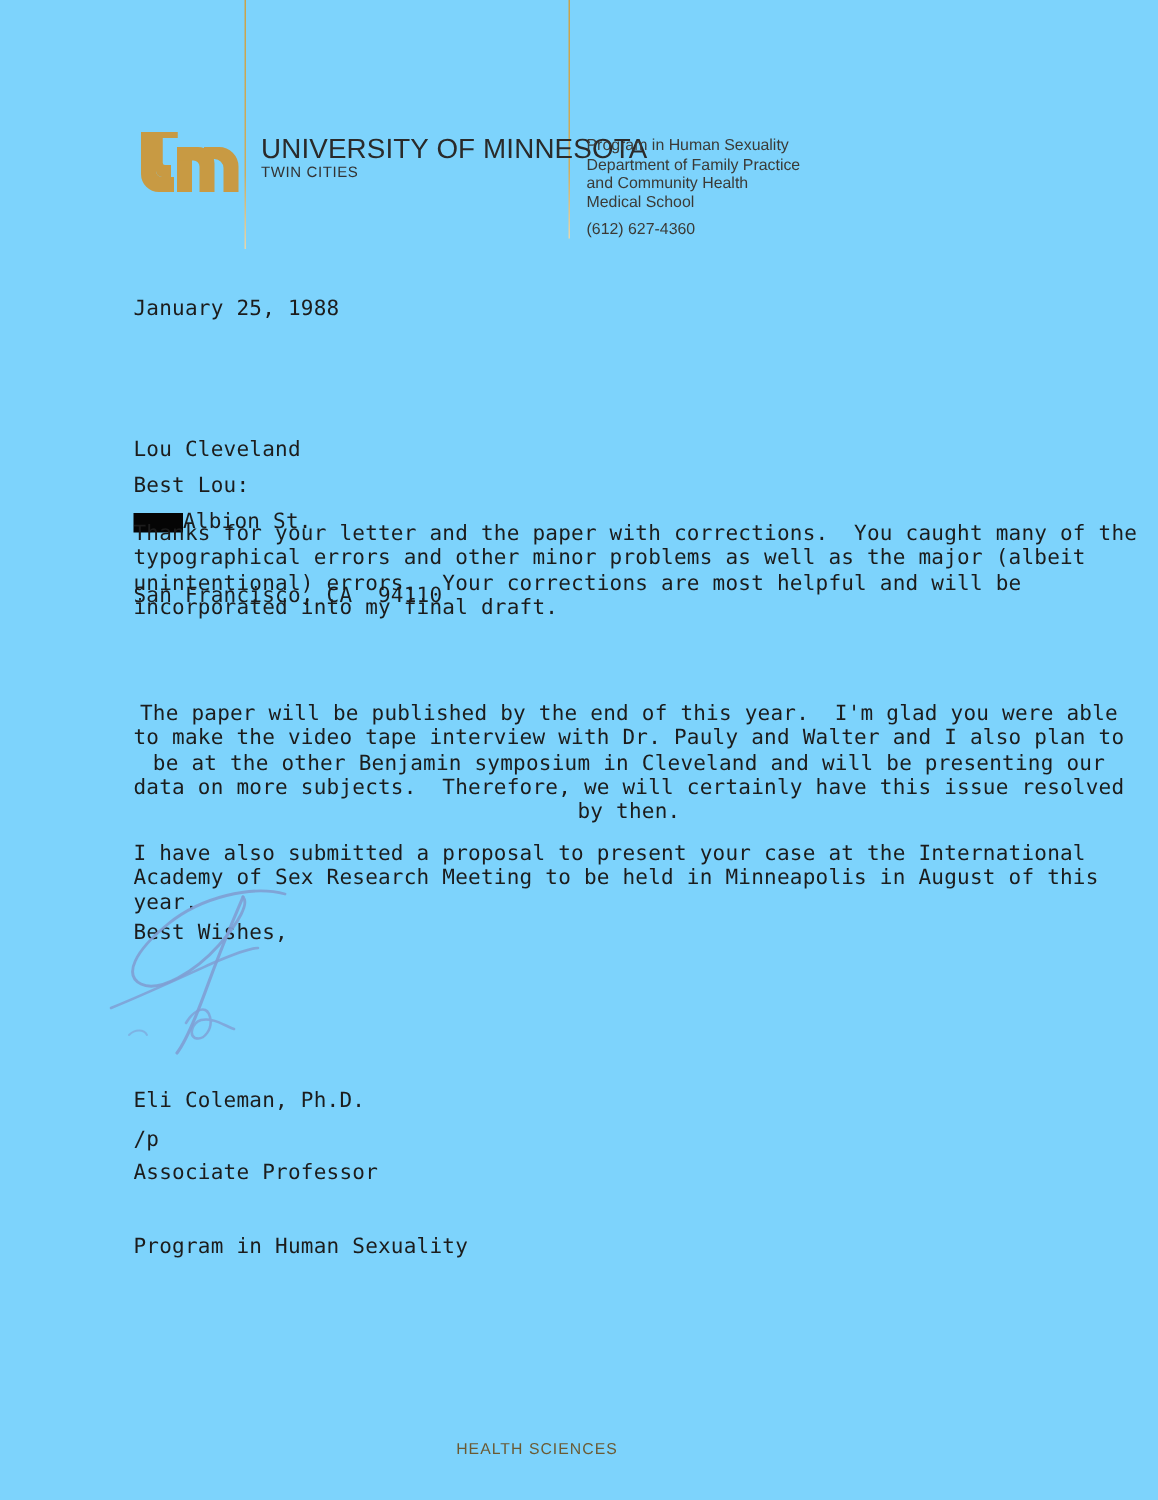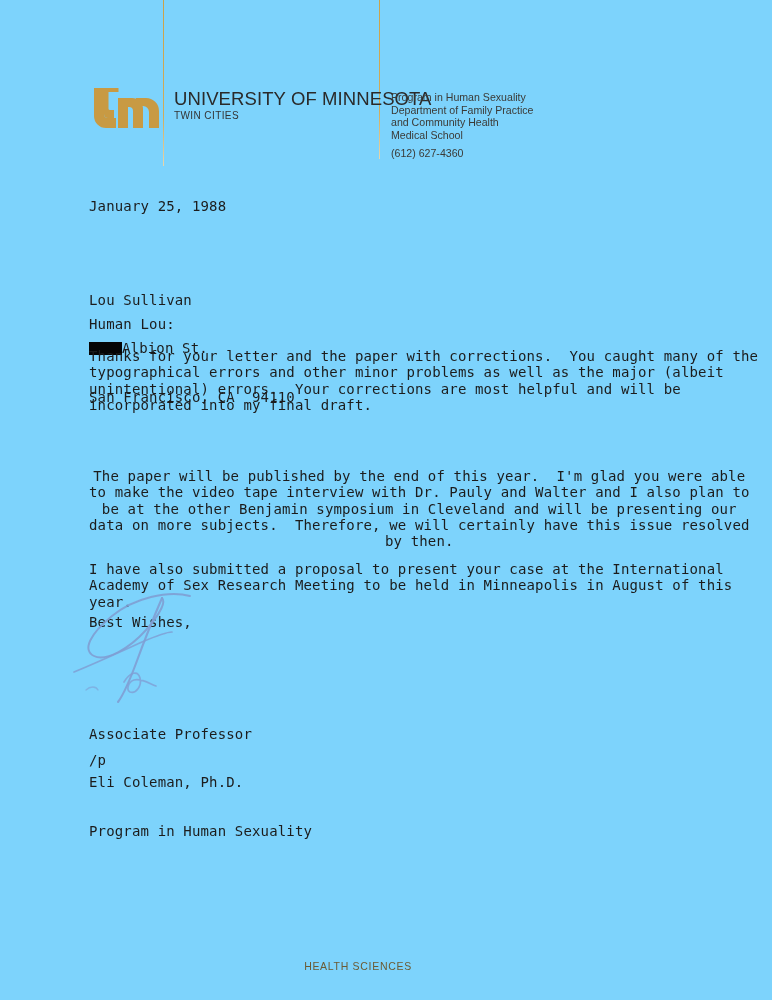--- a/index.html
+++ b/index.html
@@ -169,26 +169,26 @@
       <div>Medical School</div>
     </div>
     <div class="grp">
       <div>(612) 627-4360</div>
     </div>
   </div>
 
   <div class="typed date-line">January 25, 1988</div>
 
   <div class="typed addressee">
-    <div>Lou Sullivan</div>
+    <div>Lou Cleveland</div>
     <div class="addr-redacted-row"><span class="redaction"></span><span>Albion St.</span></div>
     <div>San Francisco, CA  94110</div>
   </div>
 
-  <div class="typed salutation">Human Lou:</div>
+  <div class="typed salutation">Best Lou:</div>
 
   <div class="typed para p1">Thanks for your letter and the paper with corrections.  You caught many of the
 typographical errors and other minor problems as well as the major (albeit
 unintentional) errors.  Your corrections are most helpful and will be
 incorporated into my final draft.</div>
   <div class="typed para p3">The paper will be published by the end of this year.  I'm glad you were able
 to make the video tape interview with Dr. Pauly and Walter and I also plan to
 be at the other Benjamin symposium in Cleveland and will be presenting our
 data on more subjects.  Therefore, we will certainly have this issue resolved
 by then.</div>
@@ -204,22 +204,22 @@
         <path d="M118 10 C 96 4, 62 12, 40 30 C 18 48, 10 64, 22 70 C 34 76, 58 62, 74 44 C 88 28, 94 16, 90 12" stroke-width="1.9" opacity="0.92"></path>
         <path d="M90 12 C 84 26, 74 50, 66 72 C 58 94, 52 108, 46 116" stroke-width="2.1" opacity="0.9"></path>
         <path d="M2 86 C 22 78, 48 66, 70 56 C 84 50, 94 46, 100 46" stroke-width="1.7" opacity="0.85"></path>
         <path d="M52 96 C 58 86, 66 84, 68 92 C 70 100, 64 108, 58 106 C 54 104, 56 96, 62 94 C 70 92, 78 98, 84 100" stroke-width="1.7" opacity="0.8"></path>
         <path d="M14 104 C 18 100, 24 100, 26 104" stroke-width="1.3" opacity="0.6"></path>
       </g>
     </svg>
   </div>
 
   <div class="typed signee">
+    <div>Eli Coleman, Ph.D.</div>
     <div>Associate Professor</div>
-    <div>Eli Coleman, Ph.D.</div>
     <div>Program in Human Sexuality</div>
   </div>
 
   <div class="typed initials">/p</div>
 
   <div class="footer">HEALTH SCIENCES</div>
 
 </div>
 
 </body></html>

